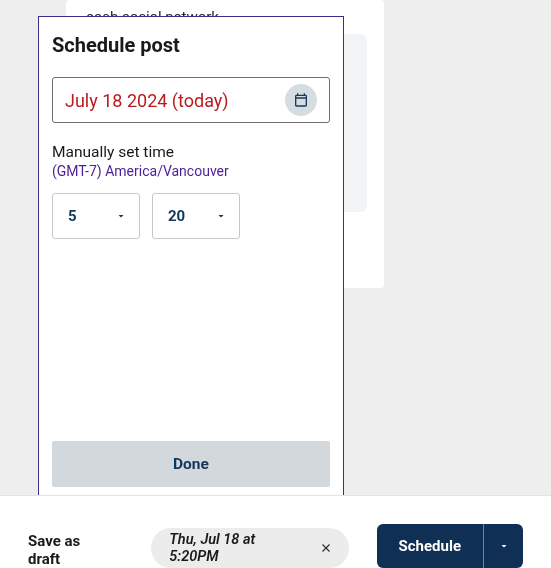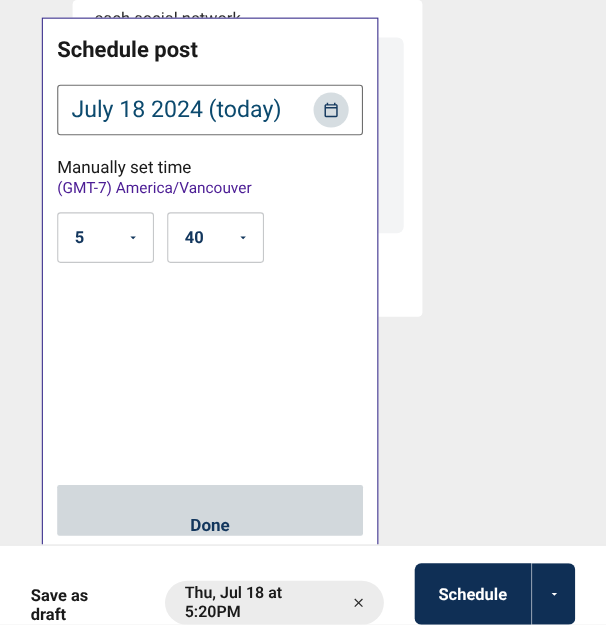--- a/index.html
+++ b/index.html
@@ -55,22 +55,22 @@
     position: relative;
     border: 1px solid #6e6e6e;
     border-radius: 3px;
     height: 46px;
     display: flex;
     align-items: center;
     padding: 0 12px;
     margin-bottom: 20px;
   }
   .date-value {
-    font-size: 21px;
-    color: #0c4a6e;
+    font-size: 18px;
+    color: #b91c1c;
     flex: 1;
   }
   .cal-btn {
     width: 32px;
     height: 32px;
     border-radius: 50%;
     background: #d6dde1;
     display: flex;
     align-items: center;
     justify-content: center;
@@ -109,21 +109,21 @@
     color: #12365d;
   }
   .chev svg { width: 12px; height: 12px; fill: #12365d; }
 
   .spacer { flex: 1; }
 
   .done-btn {
     height: 46px;
     background: #d2d8dc;
     display: flex;
-    align-items: flex-end;
+    align-items: center;
     justify-content: center;
     font-size: 15.5px;
     font-weight: 700;
     color: #12365d;
     cursor: pointer;
     border-radius: 2px;
   }
 
   .bottom-bar {
     position: absolute;
@@ -146,39 +146,40 @@
   }
   .chip {
     display: flex;
     align-items: center;
     gap: 14px;
     background: #ececec;
     border-radius: 22px;
     height: 40px;
     padding: 0 14px 0 18px;
     margin-left: 24px;
+    font-style: italic;
   }
   .chip-text {
     font-size: 14.5px;
     font-weight: 600;
     color: #1a1a1a;
   }
   .chip-close {
     width: 18px; height: 18px;
     display: flex; align-items: center; justify-content: center;
     cursor: pointer;
   }
   .chip-close svg { width: 12px; height: 12px; stroke: #2a2a2a; stroke-width: 2.2; fill: none; }
 
   .bar-spacer { flex: 1; }
 
   .sched-group {
     display: flex;
     align-items: stretch;
-    height: 56px;
+    height: 44px;
     margin-top: 16px;
   }
   .sched-btn {
     background: #0f2f55;
     color: #fff;
     font-size: 15px;
     font-weight: 700;
     display: flex;
     align-items: center;
     justify-content: center;
@@ -224,21 +225,21 @@
   <div class="time-row">
     <div class="select-box">
       <span class="select-value">5</span>
       <span class="chev">
         <svg viewBox="0 0 24 24">
             <path d="M7 10l5 5 5-5z"></path>
           </svg>
       </span>
     </div>
     <div class="select-box">
-      <span class="select-value">40</span>
+      <span class="select-value">20</span>
       <span class="chev">
         <svg viewBox="0 0 24 24">
             <path d="M7 10l5 5 5-5z"></path>
           </svg>
       </span>
     </div>
   </div>
 
   <div class="spacer"></div>
 

